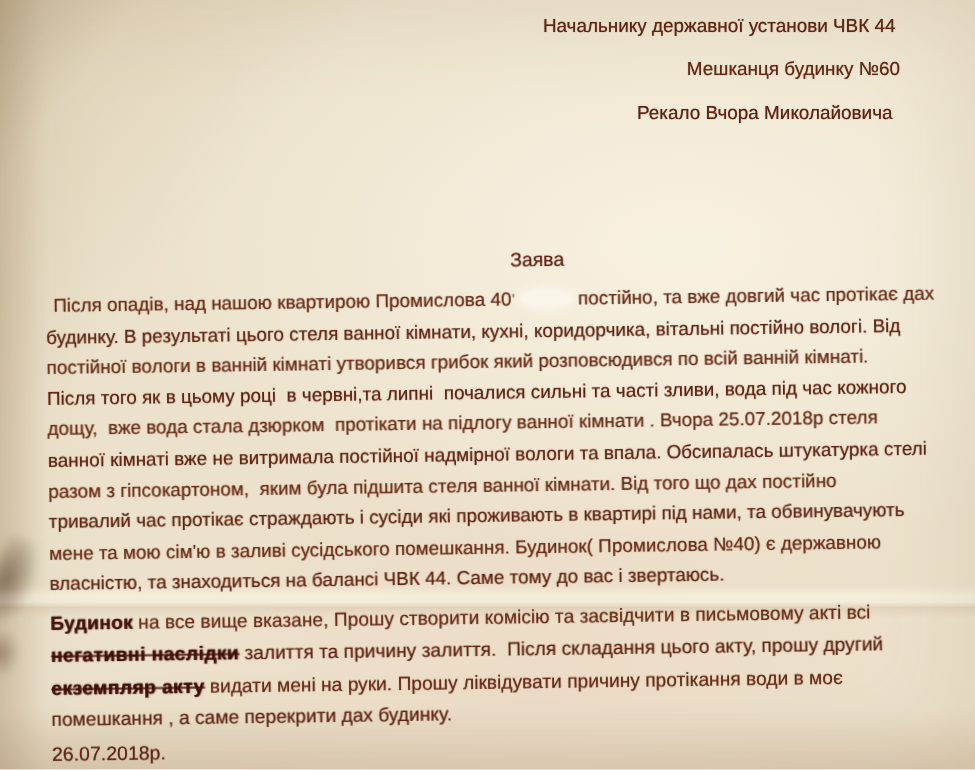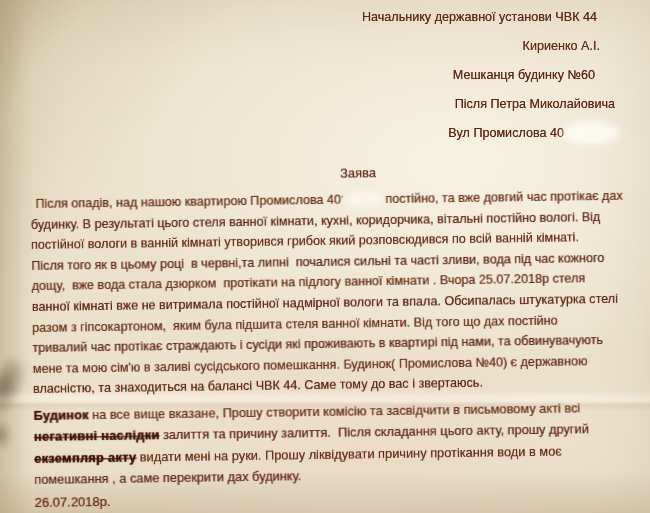--- a/index.html
+++ b/index.html
@@ -61,24 +61,22 @@
     text-decoration-thickness:1px;}
   .date{margin-top:4px;font-size:13px;}
 </style>
 </head>
 <body>
 
 <div class="page ink">
 
   <div class="header">
     <div class="hline">Начальнику державної установи ЧВК 44</div>
-    <div class="hline">Кириенко А.І.</div>
     <div class="hline">Мешканця будинку №60</div>
-    <div class="hline">Після Петра Миколайовича</div>
-    <div class="hline"><span>Вул Промислова 40</span><span class="blob-header"></span></div>
+    <div class="hline">Рекало Вчора Миколайовича</div>
   </div>
 
   <div class="letter-body">
     <div class="title">Заява</div>
 
     <div>
       <div class="pline p1-first"><span>Після опадів, над нашою квартирою Промислова 40</span><span class="faint-mark">’</span><span class="blob-inline"></span><span>постійно, та вже довгий час протікає дах</span></div>
       <div class="pline">будинку. В результаті цього стеля ванної кімнати, кухні, коридорчика, вітальні постійно вологі. Від</div>
       <div class="pline">постійної вологи в ванній кімнаті утворився грибок який розповсюдився по всій ванній кімнаті.</div>
       <div class="pline">Після того як в цьому році  в червні,та липні  почалися сильні та часті зливи, вода під час кожного</div>

